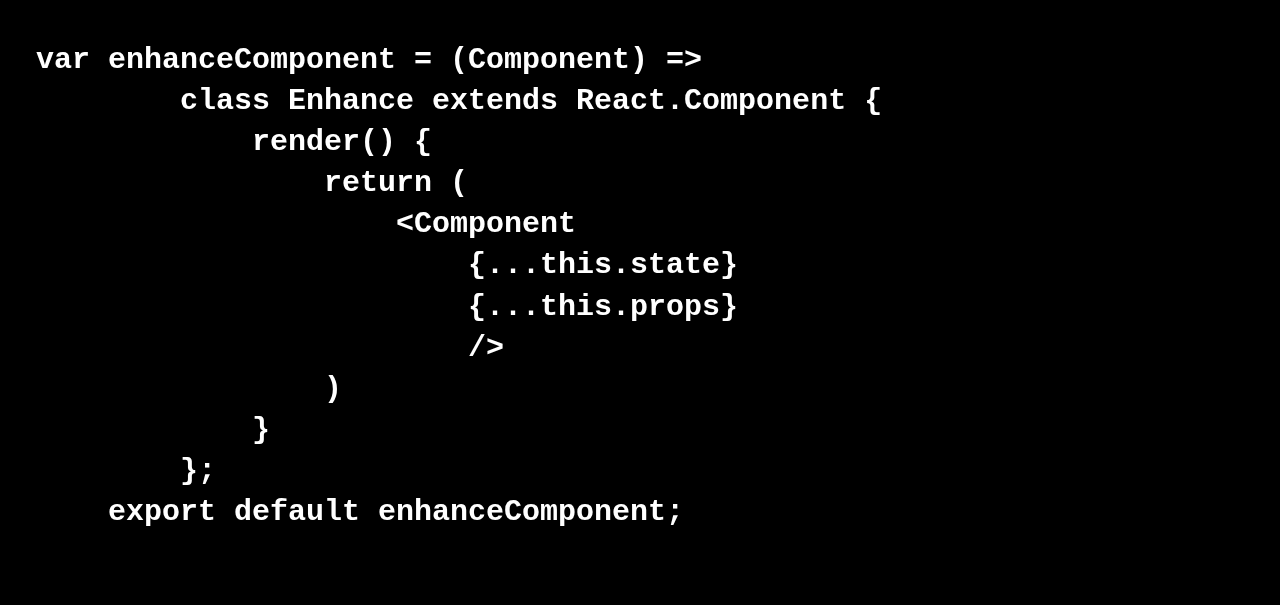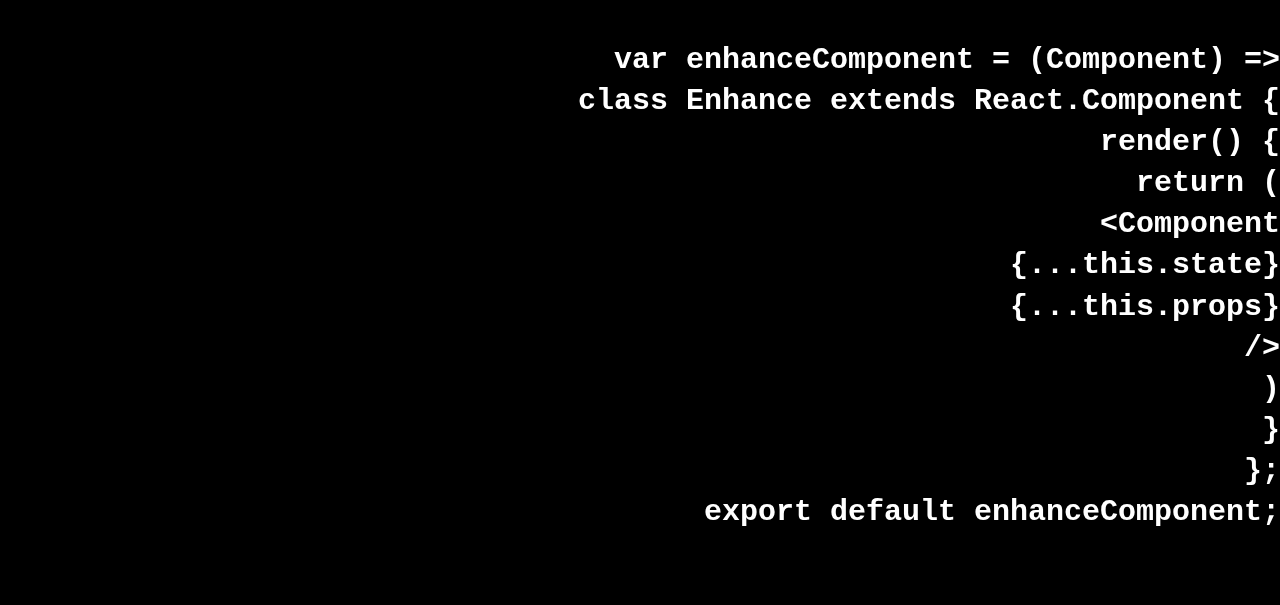--- a/index.html
+++ b/index.html
@@ -18,19 +18,18 @@
       width: 1280px;
       height: 605px;
       overflow: hidden;
     }
     pre {
       font-family: inherit;
       white-space: pre;
     }
     .line {
       display: block;
-      text-align: right;
     }
   </style>
 </head>
 <body>
 
 <pre><span class="line">var enhanceComponent = (Component) =&gt;</span><span class="line">        class Enhance extends React.Component {</span><span class="line">            render() {</span><span class="line">                return (</span><span class="line">                    &lt;Component</span><span class="line">                        {...this.state}</span><span class="line">                        {...this.props}</span><span class="line">                        /&gt;</span><span class="line">                )</span><span class="line">            }</span><span class="line">        };</span><span class="line"></span><span class="line">    export default enhanceComponent;</span></pre>
 
 </body></html>

